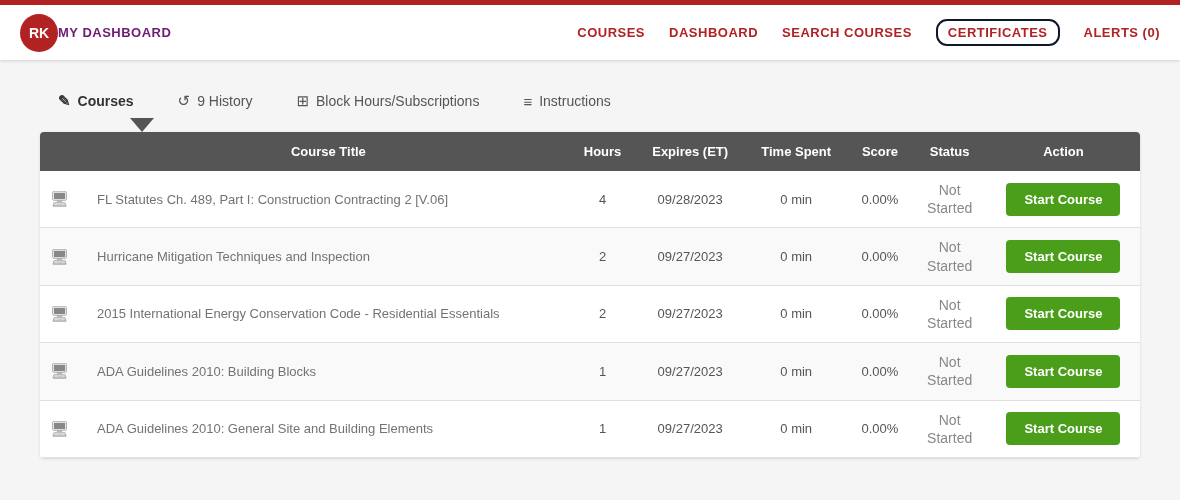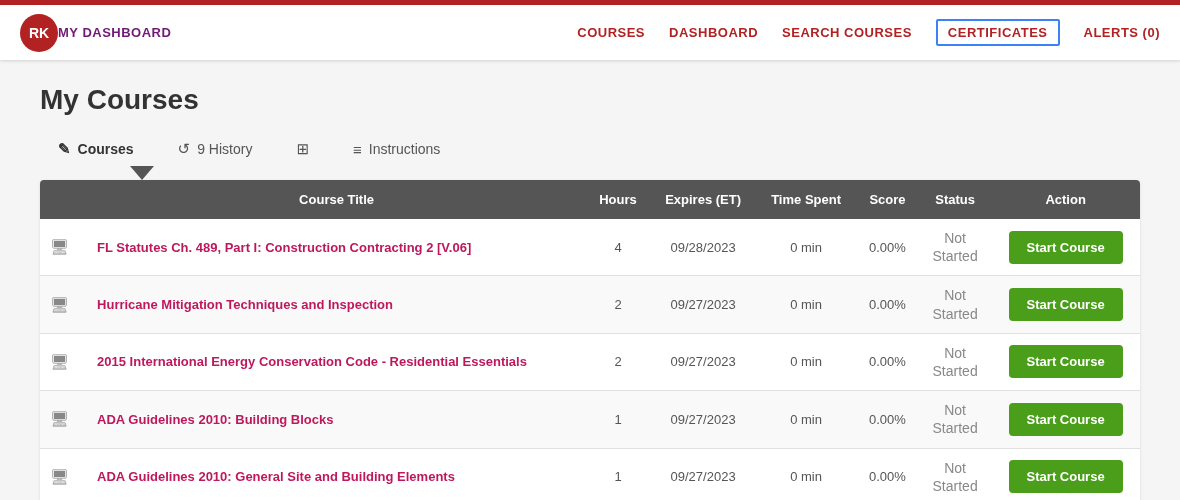--- a/index.html
+++ b/index.html
@@ -39,23 +39,23 @@
       gap: 24px;
     }
     .top-nav a {
       text-decoration: none;
       color: #b22222;
       font-size: 13px;
       font-weight: bold;
       letter-spacing: 0.5px;
     }
     .top-nav a.active-nav {
-      border: 2px solid #3b82f6;
+      border: 2px solid #0f172a;
       padding: 4px 10px;
-      border-radius: 2px;
+      border-radius: 11px;
       color: #b22222;
     }
 
     
     .content {
       padding: 24px 40px 20px 40px;
     }
     .page-title {
       font-size: 28px;
       color: #333;
@@ -132,22 +132,22 @@
     }
     tbody td {
       padding: 10px 10px;
       font-size: 13px;
       color: #555;
       text-align: center;
       vertical-align: middle;
     }
     tbody td.course-title-cell {
       text-align: left;
-      color: #be185d;
-      font-weight: bold;
+      color: #737373;
+      font-weight: normal;
       padding-left: 10px;
     }
     .course-icon {
       color: #888;
       font-size: 15px;
       margin-right: 8px;
       vertical-align: middle;
     }
     .status-cell {
       color: #888;
@@ -182,33 +182,33 @@
   <nav class="top-nav">
     <a href="#">COURSES</a>
     <a href="#">DASHBOARD</a>
     <a href="#">SEARCH COURSES</a>
     <a href="#" class="active-nav">CERTIFICATES</a>
     <a href="#">ALERTS (0)</a>
   </nav>
 </div>
 
 <div class="content">
-  <h1 class="page-title">My Courses</h1>
 
   <div class="tabs">
     <div class="tab active">
       <span class="tab-icon">✎</span>
       <span>Courses</span>
     </div>
     <div class="tab">
       <span class="tab-icon">↺</span>
       <span>9 History</span>
     </div>
     <div class="tab">
       <span class="tab-icon">⊞</span>
+      <span>Block Hours/Subscriptions</span>
     </div>
     <div class="tab">
       <span class="tab-icon">≡</span>
       <span>Instructions</span>
     </div>
     <div class="tab-arrow"></div>
   </div>
 
   <div class="table-wrapper">
     <table>

